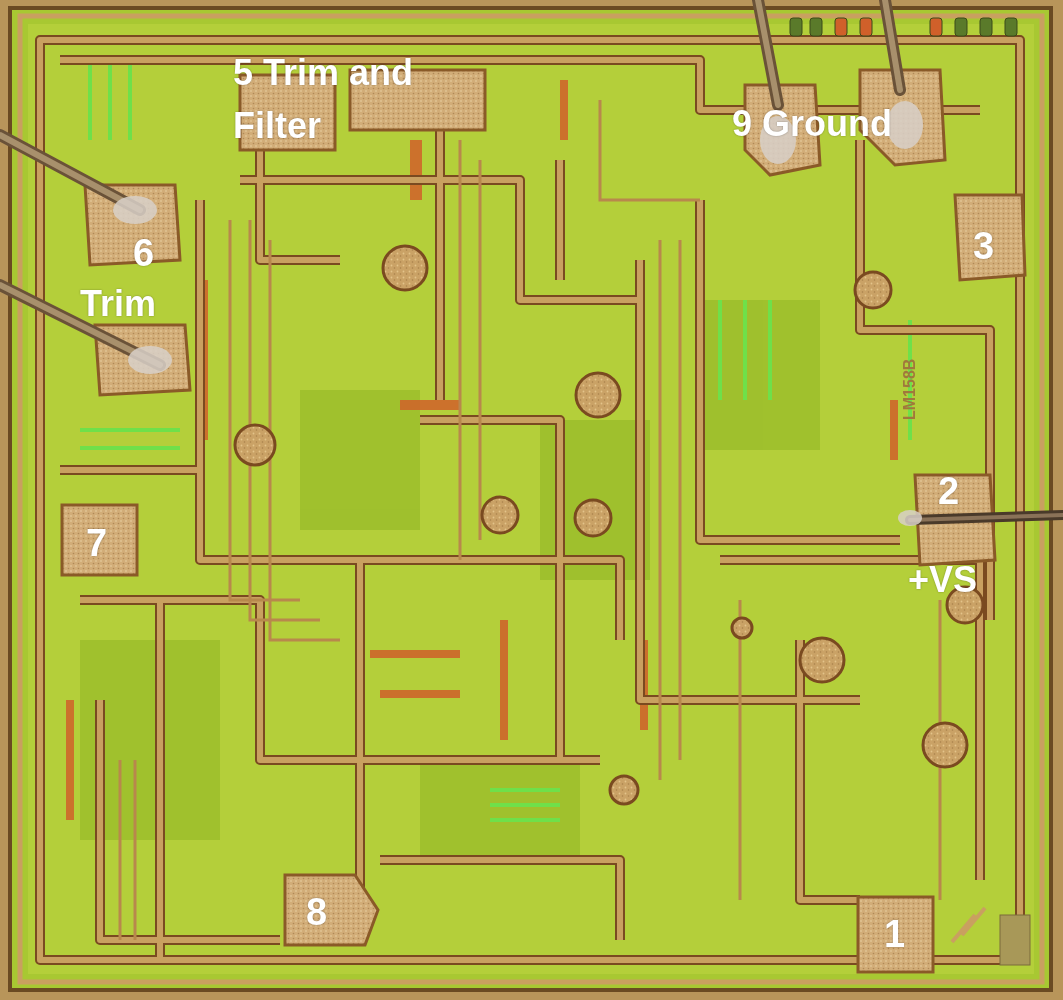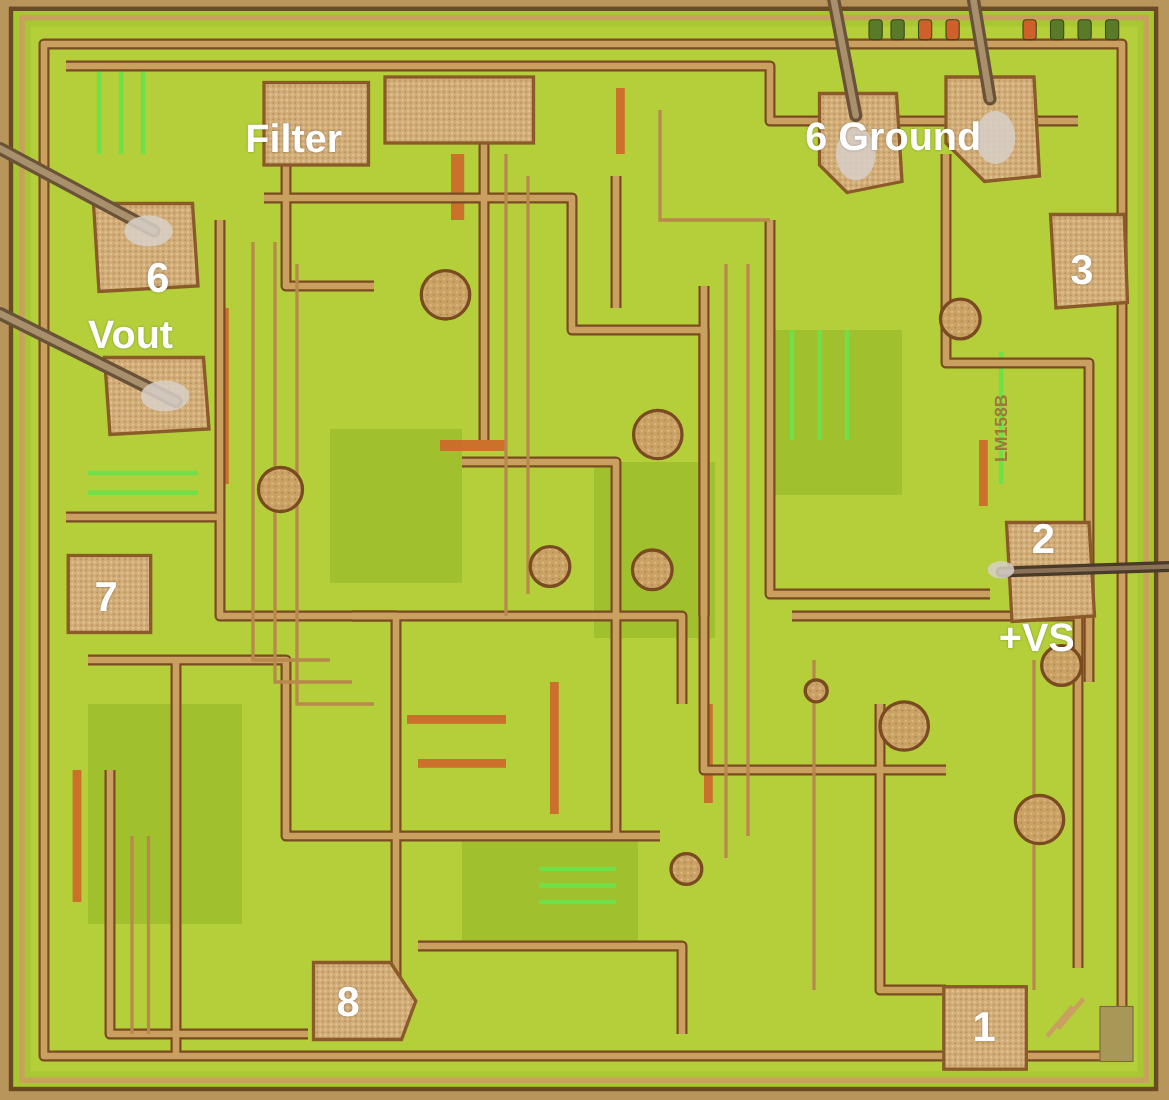--- a/index.html
+++ b/index.html
@@ -196,28 +196,29 @@
 
     <g fill="#d8d0c8" opacity="0.85">
       <ellipse cx="135" cy="210" rx="22" ry="14"></ellipse>
       <ellipse cx="150" cy="360" rx="22" ry="14"></ellipse>
       <ellipse cx="778" cy="140" rx="18" ry="24"></ellipse>
       <ellipse cx="905" cy="125" rx="18" ry="24"></ellipse>
       <ellipse cx="910" cy="518" rx="12" ry="8"></ellipse>
     </g>
   </svg>
 
-  <div class="pin-label big" style="left:223px; top:108px;text-align:right;">Filter</div>
-
-  <div class="pin-label big" style="left:732px; top:106px;">6 Ground</div>
+  <div class="pin-label big" style="left:233px; top:55px;">5 Trim and</div>
+  <div class="pin-label big" style="left:233px; top:108px;text-align:right;">Filter</div>
+
+  <div class="pin-label big" style="left:732px; top:106px;">9 Ground</div>
 
   <div class="pin-label num" style="left:973px; top:227px;">3</div>
 
   <div class="pin-label num" style="left:133px; top:234px;">6</div>
-  <div class="pin-label big" style="left:80px; top:286px;">Vout</div>
+  <div class="pin-label big" style="left:80px; top:286px;">Trim</div>
 
   <div class="pin-label num" style="left:938px; top:472px;">2</div>
   <div class="pin-label big" style="left:908px; top:524px;margin-top:38px;">+VS</div>
 
   <div class="pin-label num" style="left:86px; top:524px;">7</div>
 
   <div class="pin-label num" style="left:306px; top:893px;">8</div>
 
   <div class="pin-label num" style="left:884px; top:915px;">1</div>
 </div>

